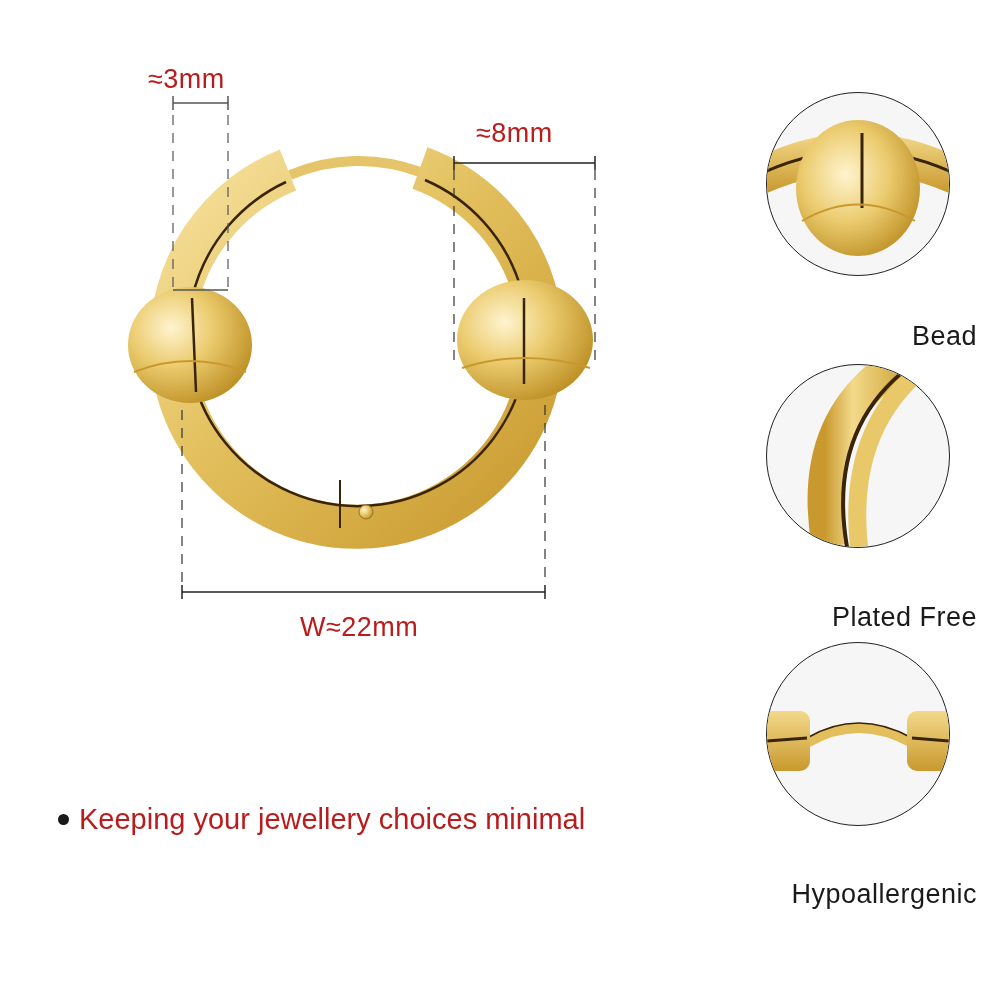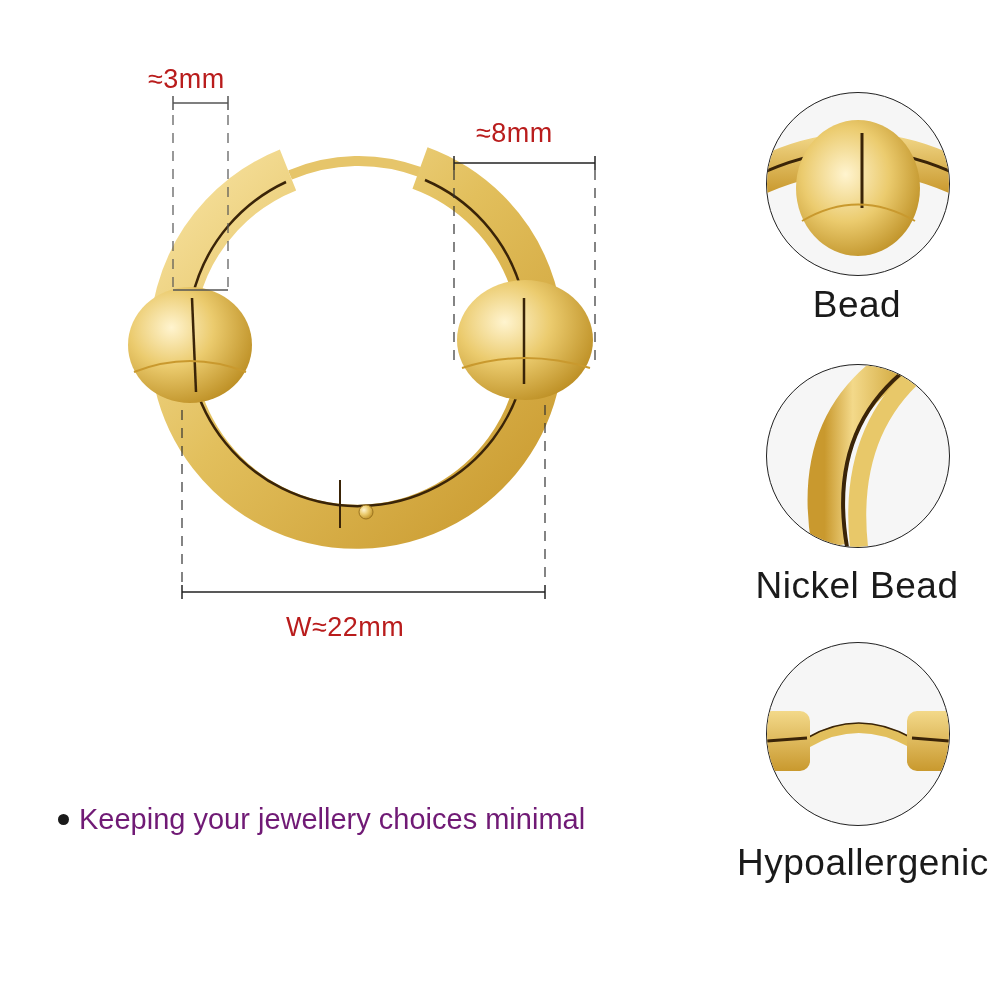--- a/index.html
+++ b/index.html
@@ -3,24 +3,24 @@
 <meta charset="utf-8">
 <style>
   html, body { margin: 0; padding: 0; background: #ffffff; }
   body { width: 1000px; height: 1000px; position: relative; overflow: hidden;
          font-family: "Liberation Sans", "DejaVu Sans", sans-serif; color: #1a1a1a; }
   .abs { position: absolute; }
   .dim-label { font-size: 27px; color: #b91c1c; white-space: nowrap; letter-spacing: 0.5px; }
   .inset { position: absolute; width: 182px; height: 182px; border-radius: 50%;
            border: 1.5px solid #222; background: #f6f6f6; overflow: hidden; }
   .inset svg { width: 100%; height: 100%; display: block; }
-  .inset-label { position: absolute; font-size: 37px; text-align: center; width: 240px;
-                 color: #1a1a1a; letter-spacing: 0.5px; }
+  .inset-label { position: absolute; font-size: 27px; text-align: right; width: 240px;
+                 color: #1a1a1a; letter-spacing: 0.5px; margin-top: 37px; }
   .bullets { position: absolute; left: 58px; top: 796px; margin: 0; padding: 0; list-style: none; }
-  .bullets li { font-size: 29px; line-height: 47px; color: #701a75; white-space: nowrap;
+  .bullets li { font-size: 29px; line-height: 47px; color: #b91c1c; white-space: nowrap;
                 font-family: "Liberation Sans Narrow", "Liberation Sans", sans-serif; }
   .bullets li .dot { display: inline-block; width: 11px; height: 11px; border-radius: 50%;
                      background: #1a1a1a; margin-right: 10px; vertical-align: middle; position: relative; top: -2px; }
 </style>
 </head>
 <body>
 
 <div class="abs" style="left:0;top:0;width:760px;height:780px;">
   <svg width="760" height="680" viewBox="0 0 760 680">
     <defs>
@@ -69,21 +69,21 @@
     <line x1="182" y1="410" x2="182" y2="585" stroke="#333" stroke-width="1.2" stroke-dasharray="10 8"></line>
     <line x1="545" y1="405" x2="545" y2="585" stroke="#333" stroke-width="1.2" stroke-dasharray="10 8"></line>
     <line x1="182" y1="592" x2="545" y2="592" stroke="#222" stroke-width="1.5"></line>
     <line x1="182" y1="585" x2="182" y2="599" stroke="#222" stroke-width="1.5"></line>
     <line x1="545" y1="585" x2="545" y2="599" stroke="#222" stroke-width="1.5"></line>
   </svg>
 </div>
 
 <div class="abs dim-label" style="left:148px;top:64px;">≈3mm</div>
 <div class="abs dim-label" style="left:476px;top:118px;text-align:right;">≈8mm</div>
-<div class="abs dim-label" style="left:286px;top:612px;text-align:center;">W≈22mm</div>
+<div class="abs dim-label" style="left:300px;top:612px;text-align:center;">W≈22mm</div>
 
 <div class="inset" style="left:766px;top:92px;">
   <svg viewBox="0 0 182 182">
     <defs>
       <radialGradient id="bead2" cx="0.4" cy="0.4" r="0.7">
         <stop offset="0" stop-color="#FFF4CF"></stop>
           <stop offset="0.5" stop-color="#EBCB6E"></stop>
           <stop offset="1" stop-color="#B98A1E"></stop>
       </radialGradient>
       <linearGradient id="band2" x1="0" y1="0" x2="0" y2="1">
@@ -107,21 +107,21 @@
         <stop offset="0" stop-color="#C9992E"></stop>
           <stop offset="0.4" stop-color="#F3D98A"></stop>
           <stop offset="1" stop-color="#D6AF48"></stop>
       </linearGradient>
     </defs>
     <path d="M 62 182 Q 40 60 128 0" fill="none" stroke="url(#band3)" stroke-width="34"></path>
     <path d="M 92 182 Q 80 70 150 8" fill="none" stroke="#E8C869" stroke-width="18"></path>
     <path d="M 80 182 Q 60 65 142 2" fill="none" stroke="#3a2408" stroke-width="4"></path>
   </svg>
 </div>
-<div class="inset-label" style="left:737px;top:565px;">Nickel Bead</div>
+<div class="inset-label" style="left:737px;top:565px;">Plated Free</div>
 
 <div class="inset" style="left:766px;top:642px;">
   <svg viewBox="0 0 182 182">
     <defs>
       <linearGradient id="band4" x1="0" y1="0" x2="0" y2="1">
         <stop offset="0" stop-color="#F3D98A"></stop>
           <stop offset="1" stop-color="#C9992E"></stop>
       </linearGradient>
     </defs>
     <path d="M 40 100 Q 91 70 145 100" fill="none" stroke="#E2BF5C" stroke-width="10"></path>

